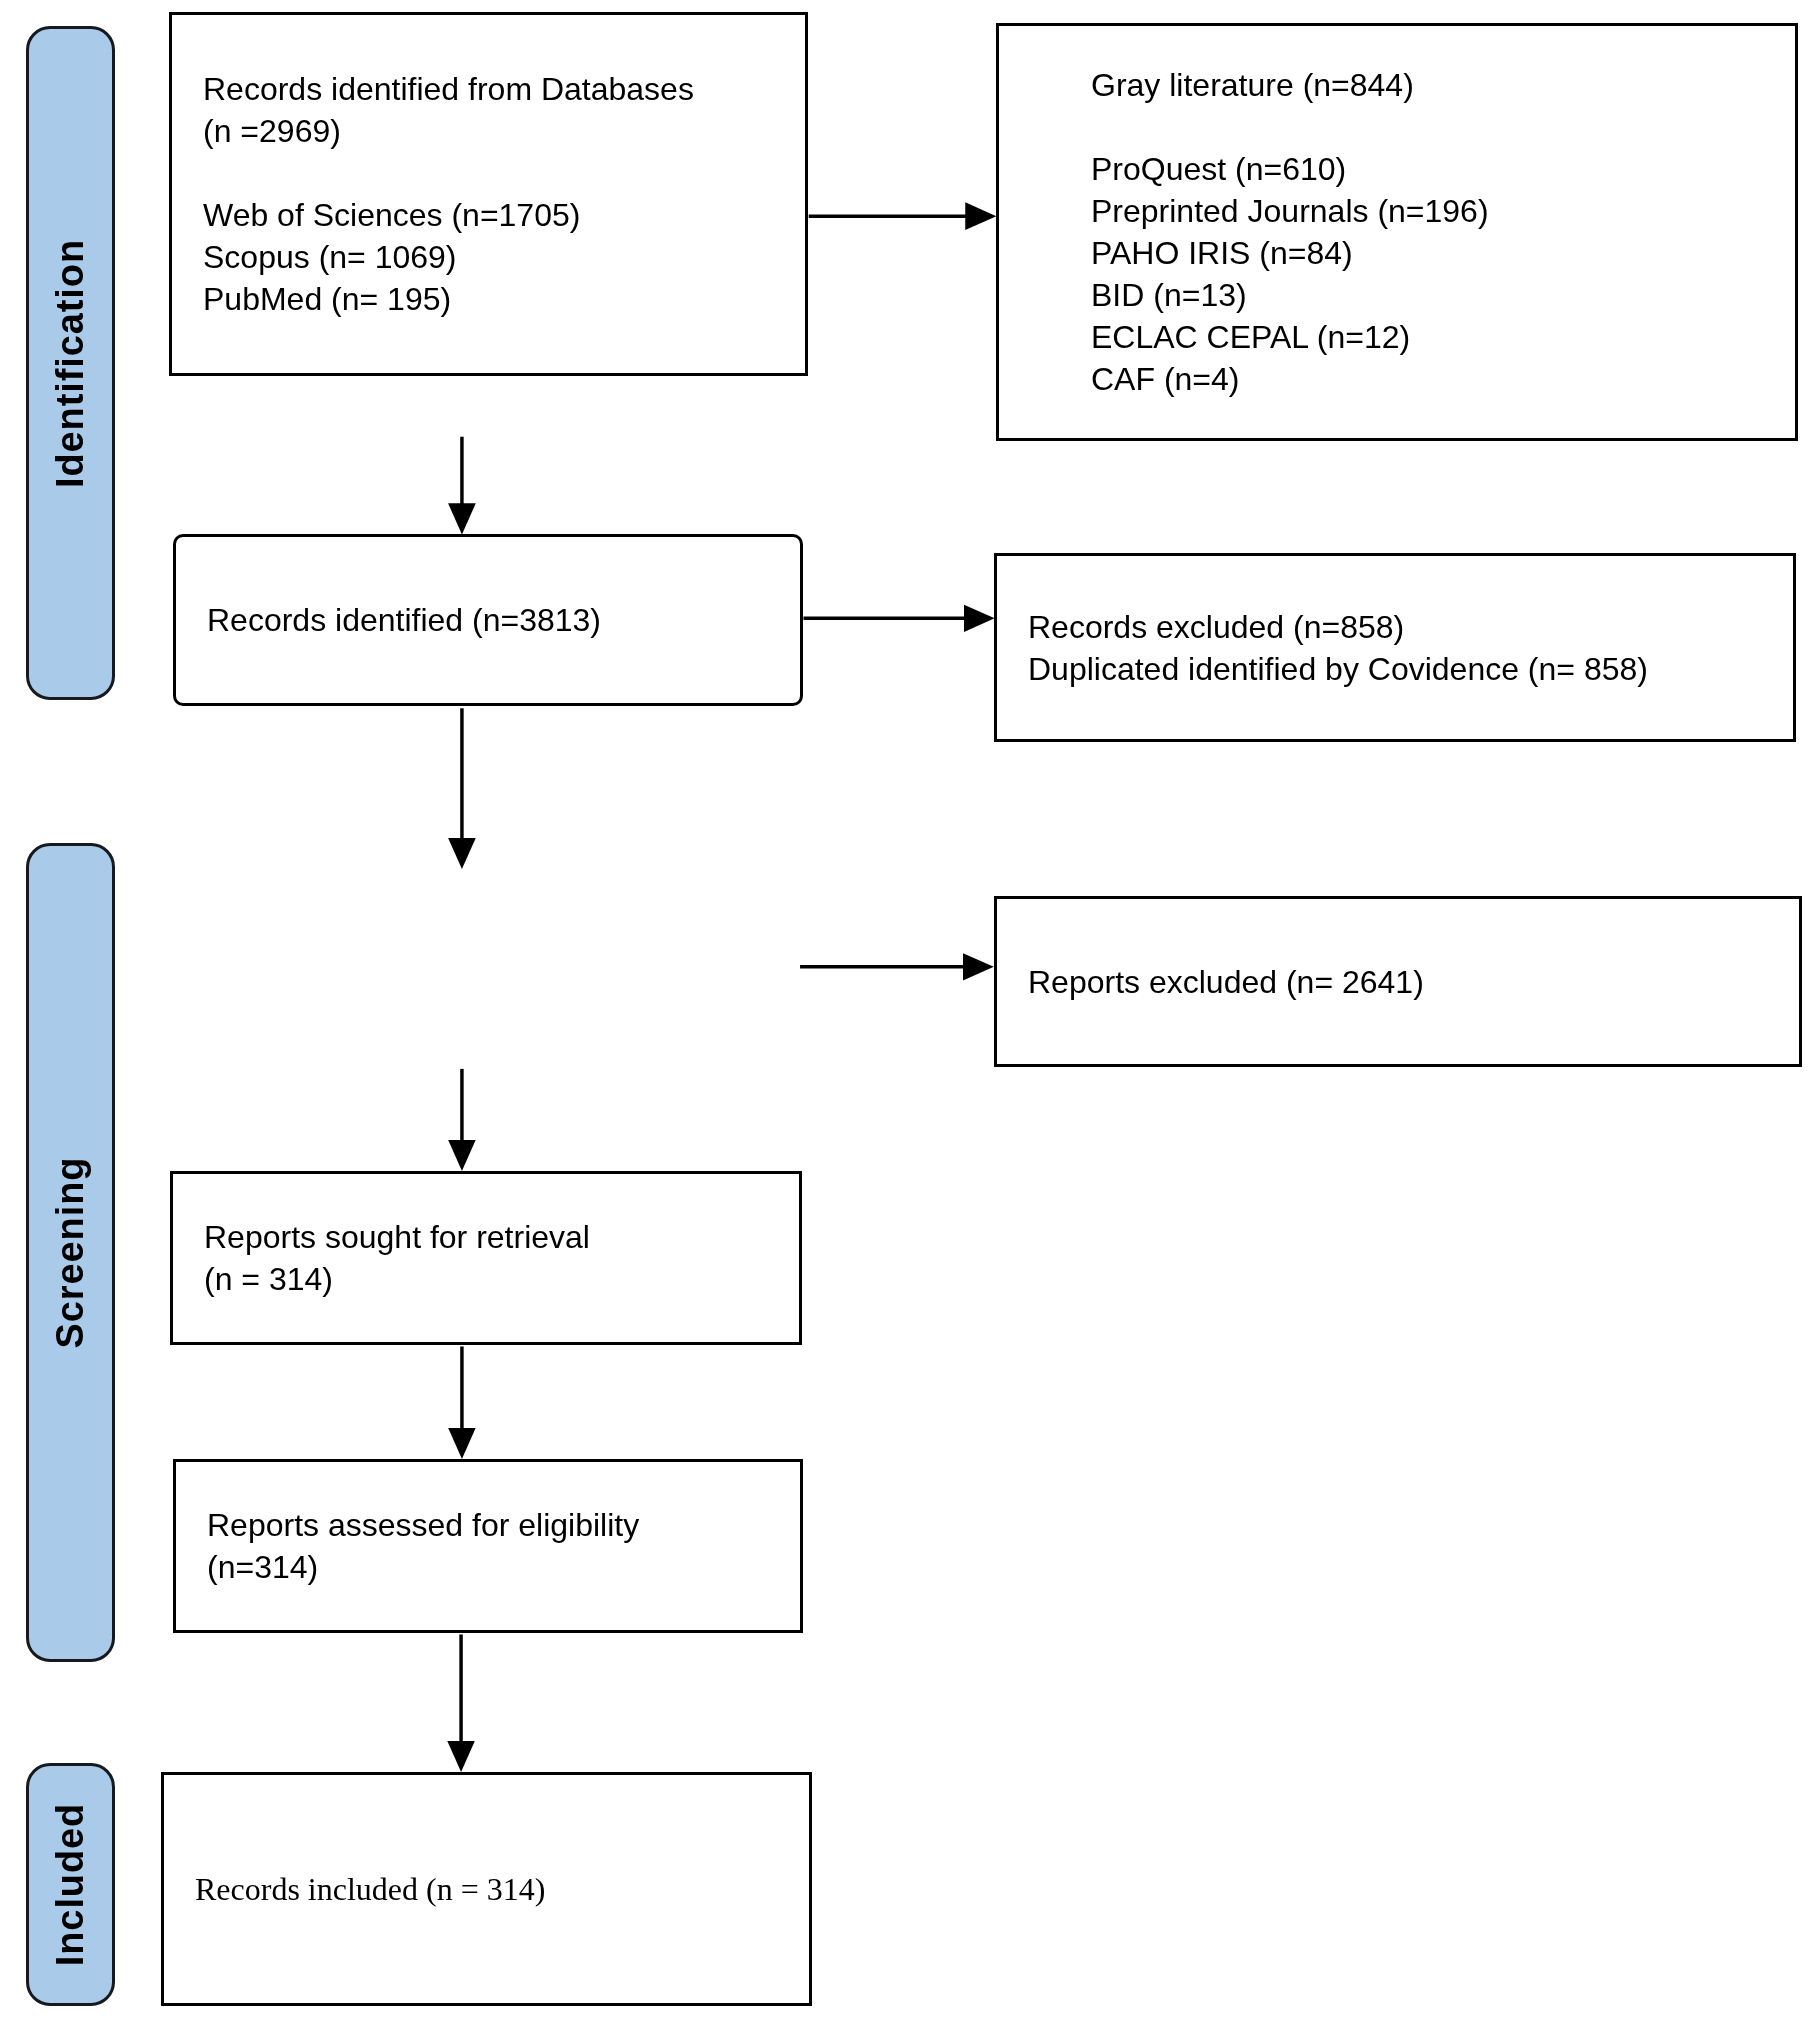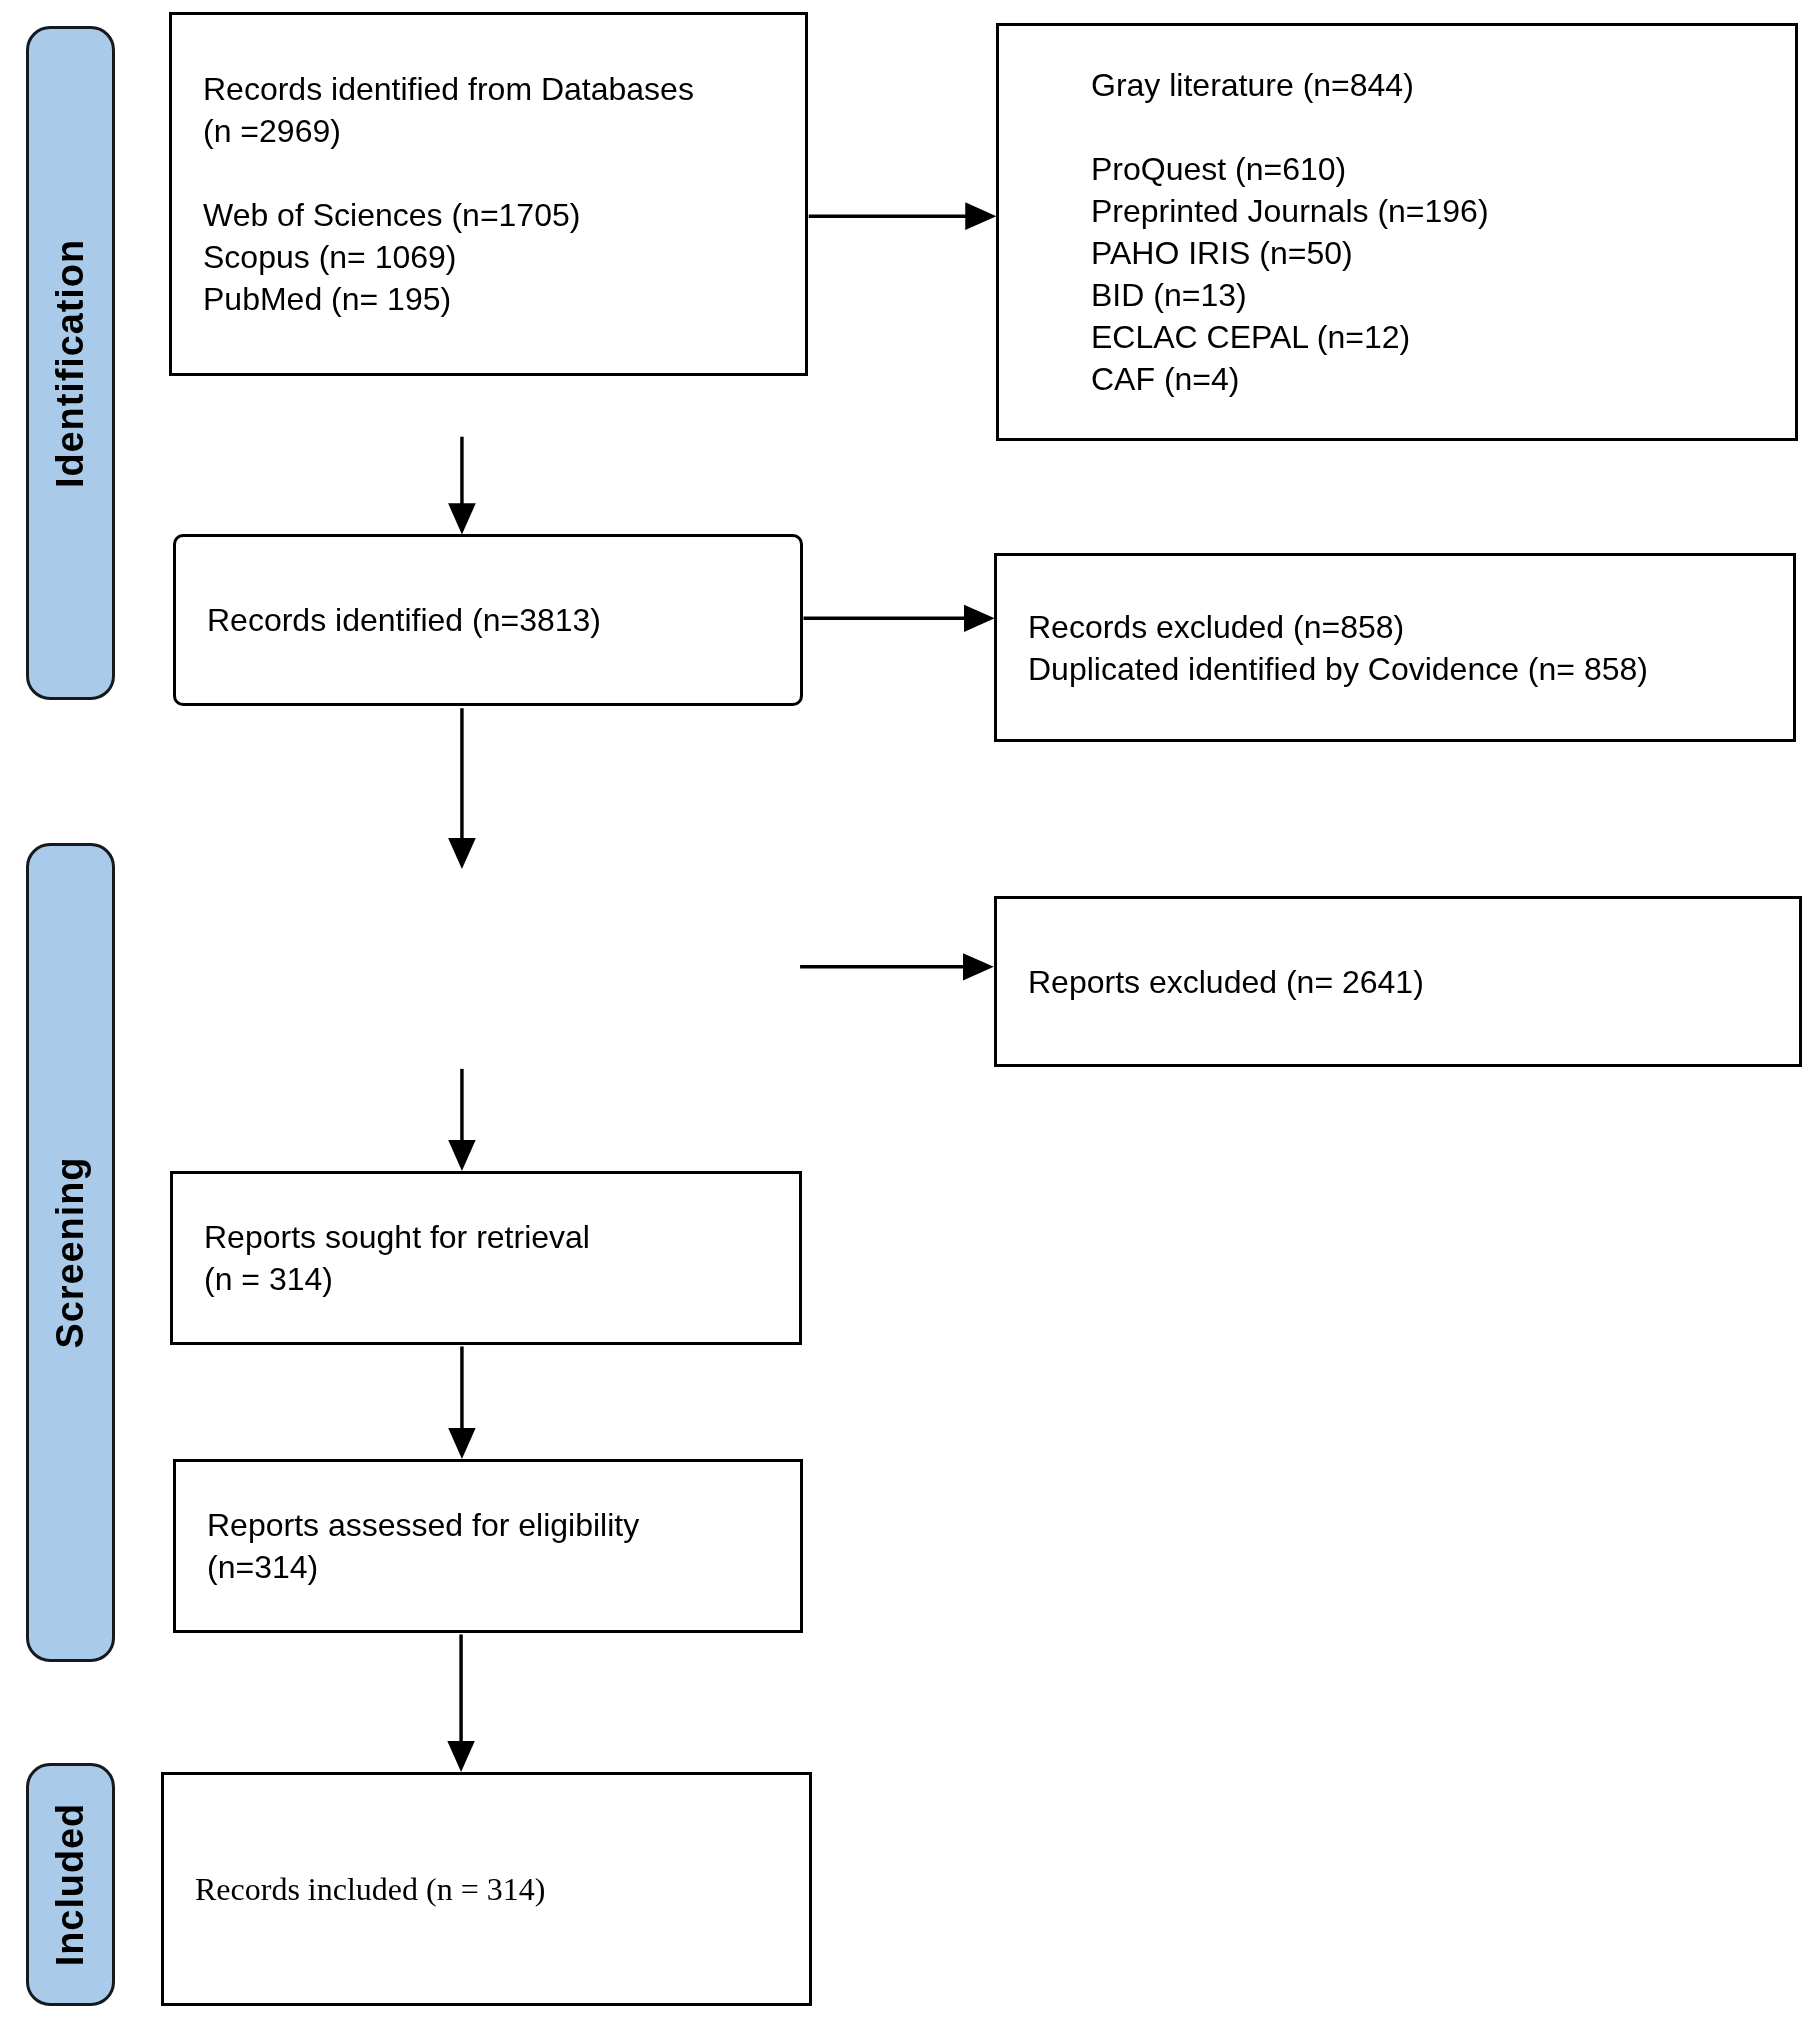--- a/index.html
+++ b/index.html
@@ -85,21 +85,21 @@
     <div class="line">(n =2969)</div>
     <div class="line gap-above">Web of Sciences (n=1705)</div>
     <div class="line">Scopus (n= 1069)</div>
     <div class="line">PubMed (n= 195)</div>
   </div>
 
   <div class="box indent-lg" style="left:996px;top:23px;width:802px;height:418px;">
     <div class="line">Gray literature (n=844)</div>
     <div class="line gap-above">ProQuest (n=610)</div>
     <div class="line">Preprinted Journals (n=196)</div>
-    <div class="line">PAHO IRIS (n=50)</div>
+    <div class="line">PAHO IRIS (n=84)</div>
     <div class="line">BID (n=13)</div>
     <div class="line">ECLAC CEPAL (n=12)</div>
     <div class="line">CAF (n=4)</div>
   </div>
 
   <div class="box" style="left:173px;top:534px;width:630px;height:172px;border-radius:10px;">
     <div class="line">Records identified (n=3813)</div>
   </div>
 
   <div class="box" style="left:994px;top:553px;width:802px;height:189px;">

